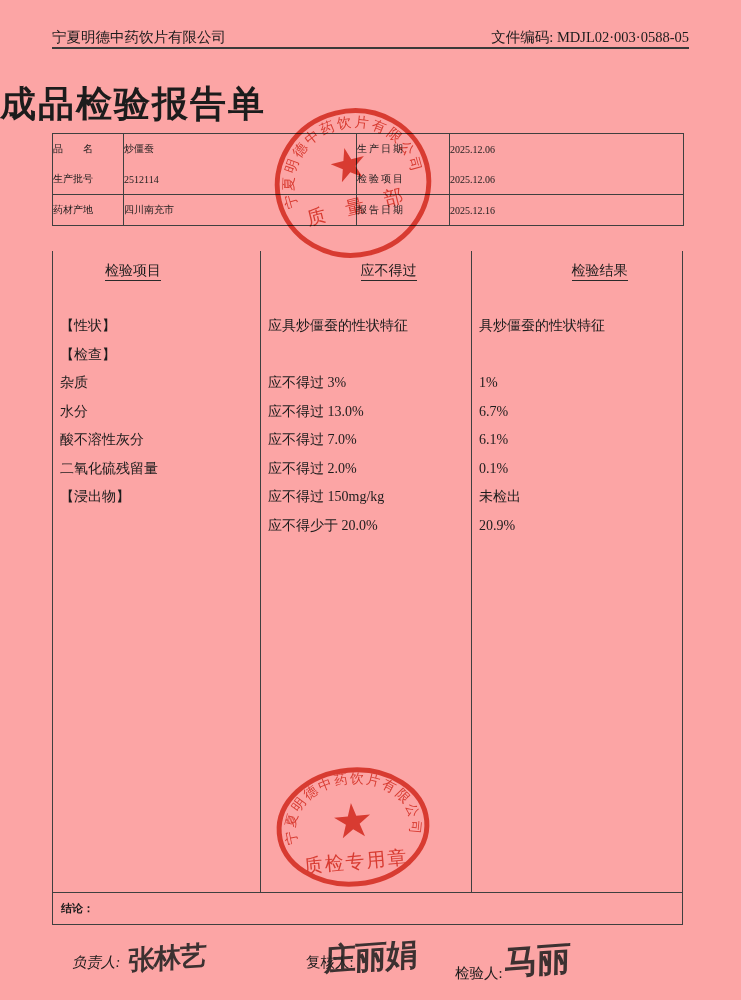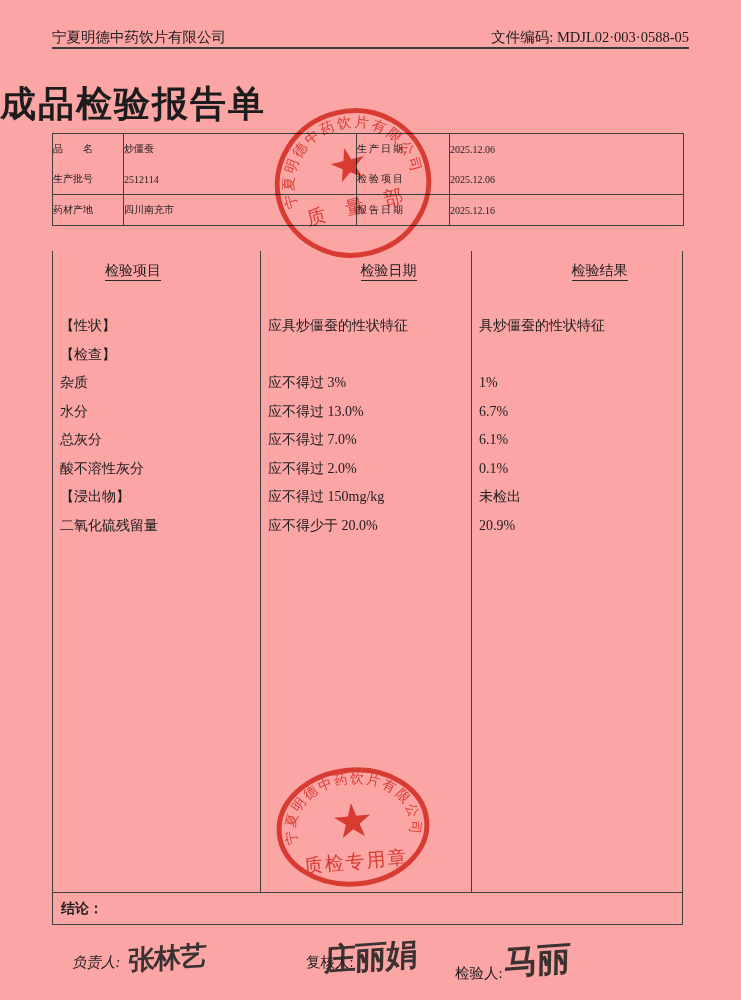--- a/index.html
+++ b/index.html
@@ -30,21 +30,21 @@
   .icol1{width:208px;border-right:1px solid #3f3f3f;}
   .icol2{width:211px;border-right:1px solid #3f3f3f;}
   .icol3{flex:1;}
   .icol-header{margin-top:11px;height:20px;}
   .icol1 .icol-header{padding-left:7px;text-align:left;}
   .icol2 .icol-header,.icol3 .icol-header{text-align:center;}
   .hdr-u{border-bottom:1px solid #2a2a2a;padding-bottom:2px;margin-left:45px;}
   .irows{margin-top:30px;}
   .irow{height:28.5px;display:flex;align-items:center;padding-left:7px;white-space:nowrap;}
   .concl{position:absolute;left:0;right:0;top:641px;height:32px;border-top:1px solid #3f3f3f;
-         display:flex;align-items:center;padding-left:8px;box-sizing:border-box;font-size:14px;}
+         display:flex;align-items:center;padding-left:8px;box-sizing:border-box;font-size:11px;}
   .concl b{font-weight:bold;}
   
   .stamp{position:absolute;mix-blend-mode:multiply;opacity:.86;}
   .stamp-top{left:270px;top:103px;}
   .stamp-bottom{left:273px;top:764px;}
   
   .sigs{position:absolute;top:938px;left:52px;width:660px;height:60px;font-size:14.5px;}
   .sigs span{position:absolute;white-space:nowrap;}
   .hand{font-weight:bold;color:#222;opacity:.88;transform:rotate(-4deg) skewX(-5deg);
         letter-spacing:-1px;}
@@ -98,28 +98,27 @@
 
   <div class="insp">
     <div class="insp-cols">
       <div class="icol icol1">
         <div class="icol-header"><span class="hdr-u">检验项目</span></div>
         <div class="irows">
           <div class="irow">【性状】</div>
           <div class="irow">【检查】</div>
           <div class="irow">杂质</div>
           <div class="irow">水分</div>
-          <div class="irow">总灰分</div>
           <div class="irow">酸不溶性灰分</div>
+          <div class="irow">二氧化硫残留量</div>
           <div class="irow">【浸出物】</div>
-          <div class="irow">二氧化硫残留量</div>
         </div>
       </div>
       <div class="icol icol2">
-        <div class="icol-header"><span class="hdr-u">检验日期</span></div>
+        <div class="icol-header"><span class="hdr-u">应不得过</span></div>
         <div class="irows">
           <div class="irow">应具炒僵蚕的性状特征</div>
           <div class="irow"></div>
           <div class="irow">应不得过 3%</div>
           <div class="irow">应不得过 13.0%</div>
           <div class="irow">应不得过 7.0%</div>
           <div class="irow">应不得过 2.0%</div>
           <div class="irow">应不得过 150mg/kg</div>
           <div class="irow">应不得少于 20.0%</div>
         </div>

